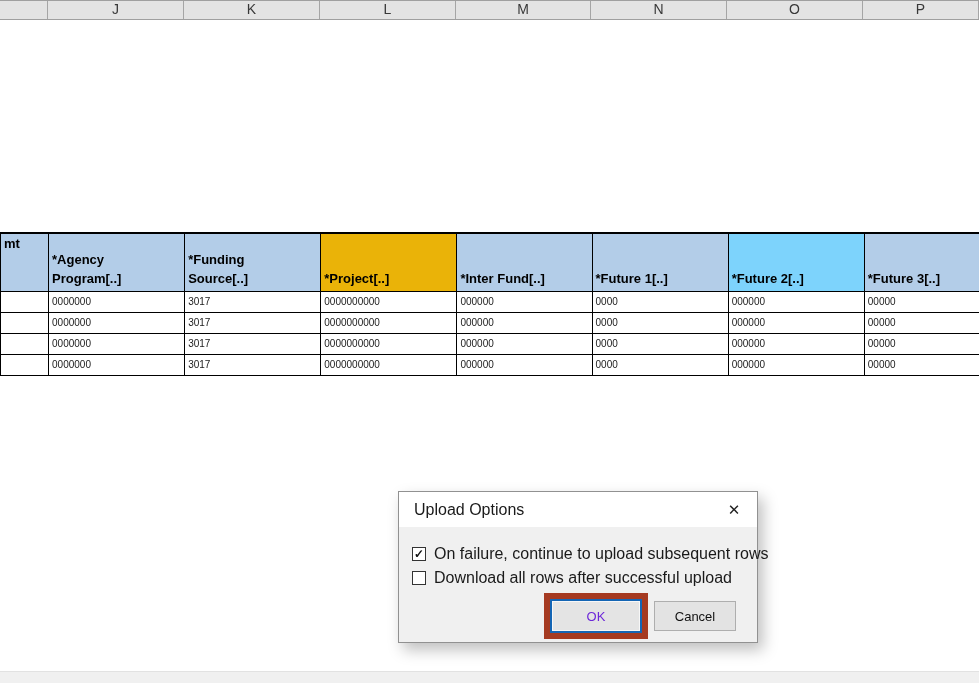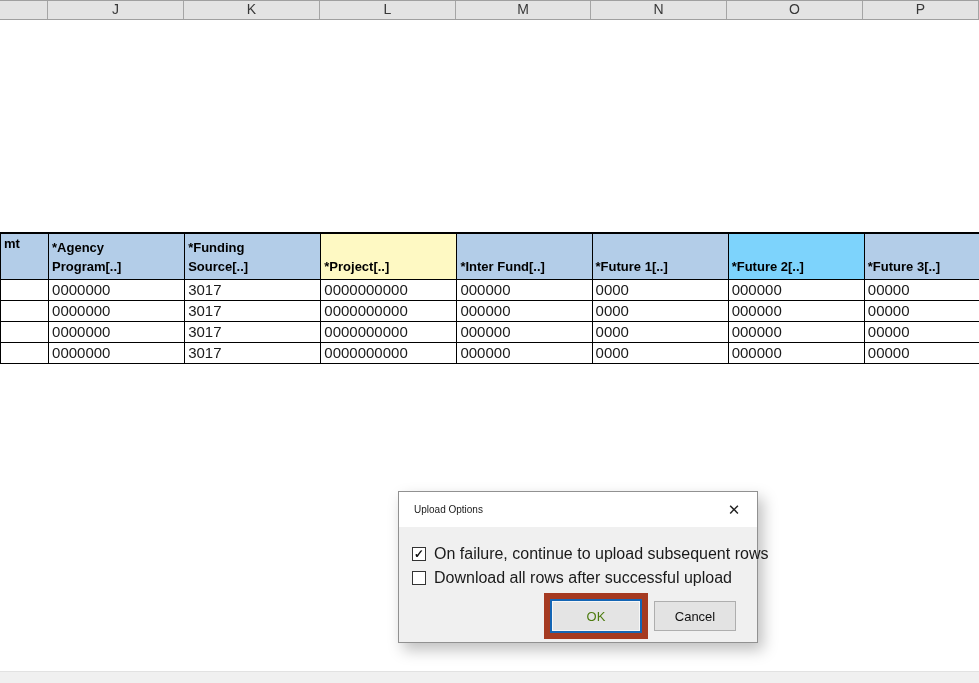--- a/index.html
+++ b/index.html
@@ -23,49 +23,49 @@
 
   
   .data-table{
     position:absolute;left:0;top:232px;width:981px;
     border-collapse:collapse;table-layout:fixed;
     border-top:2px solid #000;
   }
   .data-table th,.data-table td{
     border:1px solid #000;overflow:hidden;box-sizing:border-box;
   }
-  .data-table thead tr{height:46px;}
+  .data-table thead tr{height:58px;}
   .data-table th{
     font-weight:bold;font-size:13px;color:#000;text-align:left;
     vertical-align:bottom;padding:1px 3px 2px 3px;white-space:pre-line;
     line-height:1.45;
   }
   .data-table th.top-align{vertical-align:top;}
   .data-table tbody tr{height:21px;}
   .data-table td{
-    font-size:15px;color:#1a1a1a;background:#fff;padding:0 3px;
+    font-size:10px;color:#1a1a1a;background:#fff;padding:0 3px;
   }
 
   
   .footer-strip{
     position:absolute;left:0;top:671px;width:979px;height:12px;
     background:#f0f0f0;border-top:1px solid #e2e2e2;
   }
 
   
   .dialog{
     position:absolute;left:398px;top:491px;width:360px;height:152px;
     background:#f0f0f0;border:1px solid #919191;box-sizing:border-box;
     box-shadow:5px 7px 14px rgba(0,0,0,0.25);
   }
   .dlg-titlebar{
     position:absolute;left:0;top:0;right:0;height:35px;background:#ffffff;
     display:flex;align-items:center;padding-left:15px;box-sizing:border-box;
   }
-  .dlg-title{font-size:10px;color:#1a1a1a;}
+  .dlg-title{font-size:16px;color:#1a1a1a;}
   .dlg-close{
     position:absolute;right:13px;top:8px;width:20px;height:20px;
     font-size:15px;line-height:20px;text-align:center;color:#222;cursor:pointer;
   }
   .dlg-body{position:absolute;left:0;top:35px;right:0;bottom:0;}
   .cbrow{
     position:absolute;left:13px;display:flex;align-items:center;gap:8px;
   }
   .cbrow.first{top:18px;}
   .cbrow.second{top:42px;}
@@ -78,21 +78,21 @@
 
   .annotation-box{
     position:absolute;left:145px;top:66px;width:92px;height:34px;
     border:6px solid #a53a21;box-sizing:content-box;
   }
   .ok-button{
     width:92px;height:34px;box-sizing:border-box;
     border:2px solid #1465b4;background:#e4e4e4;
     box-shadow:inset 0 0 0 1px #f7f7f7;
     display:flex;align-items:center;justify-content:center;
-    font-size:13px;color:#4d7c0f;cursor:pointer;
+    font-size:13px;color:#6d28d9;cursor:pointer;
   }
   .cancel-button{
     position:absolute;left:255px;top:74px;width:82px;height:30px;
     box-sizing:border-box;border:1px solid #aeaeae;background:#e3e3e3;
     display:flex;align-items:center;justify-content:center;
     font-size:13px;color:#111;cursor:pointer;
   }
 </style>
 </head>
 <body>
@@ -121,21 +121,21 @@
         <col style="width: 136px;">
         <col style="width: 116px;">
       </colgroup>
       <thead>
         <tr>
           <th class="top-align" style="background: rgb(179, 205, 232);">mt</th>
           <th style="background: rgb(179, 205, 232);">*Agency
 Program[..]</th>
           <th style="background: rgb(179, 205, 232);">*Funding
 Source[..]</th>
-          <th style="background: #fef9c3;">*Project[..]</th>
+          <th style="background: #eab308;">*Project[..]</th>
           <th style="background: rgb(179, 205, 232);">*Inter Fund[..]</th>
           <th style="background: rgb(179, 205, 232);">*Future 1[..]</th>
           <th style="background: #7dd3fc;">*Future 2[..]</th>
           <th style="background: rgb(179, 205, 232);">*Future 3[..]</th>
         </tr>
       </thead>
       <tbody>
         <tr>
           <td></td>
           <td>0000000</td>

